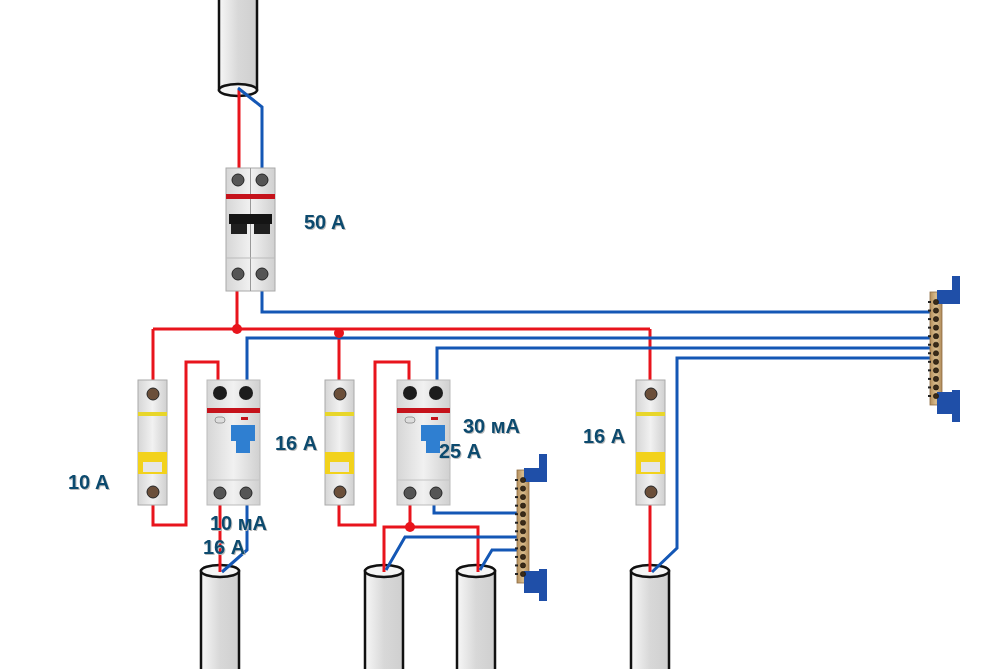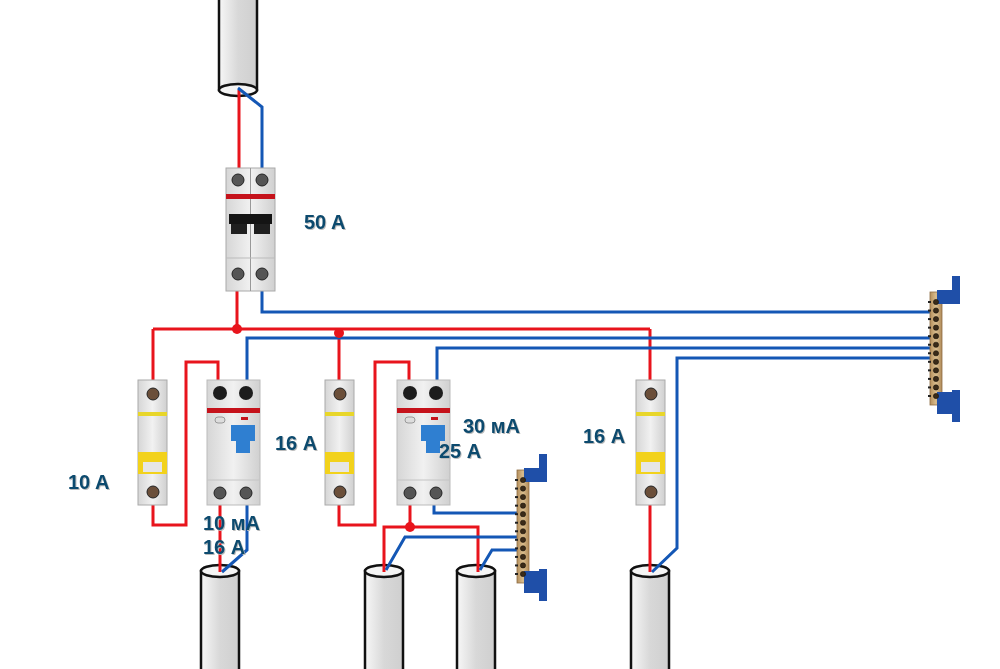--- a/index.html
+++ b/index.html
@@ -226,18 +226,18 @@
         <circle cx="523" cy="565.4545454545455" r="2.6" fill="#3a2a18" stroke="#1a1208" stroke-width="0.6"></circle>
         <rect x="515" y="564.4545454545455" width="3" height="2" fill="#222"></rect>
         <circle cx="523" cy="574" r="2.6" fill="#3a2a18" stroke="#1a1208" stroke-width="0.6"></circle>
         <rect x="515" y="573" width="3" height="2" fill="#222"></rect>
       </g>
   </g>
 </svg>
 
 <div class="label" style="left:304px; top:210px;">50 A</div>
 <div class="label" style="left:68px; top:429px;margin-top:41px;">10 A</div>
-<div class="label" style="left:203px; top:511px;">10 мА</div>
+<div class="label" style="left:210px; top:511px;">10 мА</div>
 <div class="label" style="left:203px; top:535px;">16 А</div>
 <div class="label" style="left:275px; top:431px;">16 А</div>
 <div class="label" style="left:463px; top:414px;">30 мА</div>
 <div class="label" style="left:439px; top:439px;">25 А</div>
 <div class="label" style="left:583px; top:424px;">16 А</div>
 
 </body></html>

